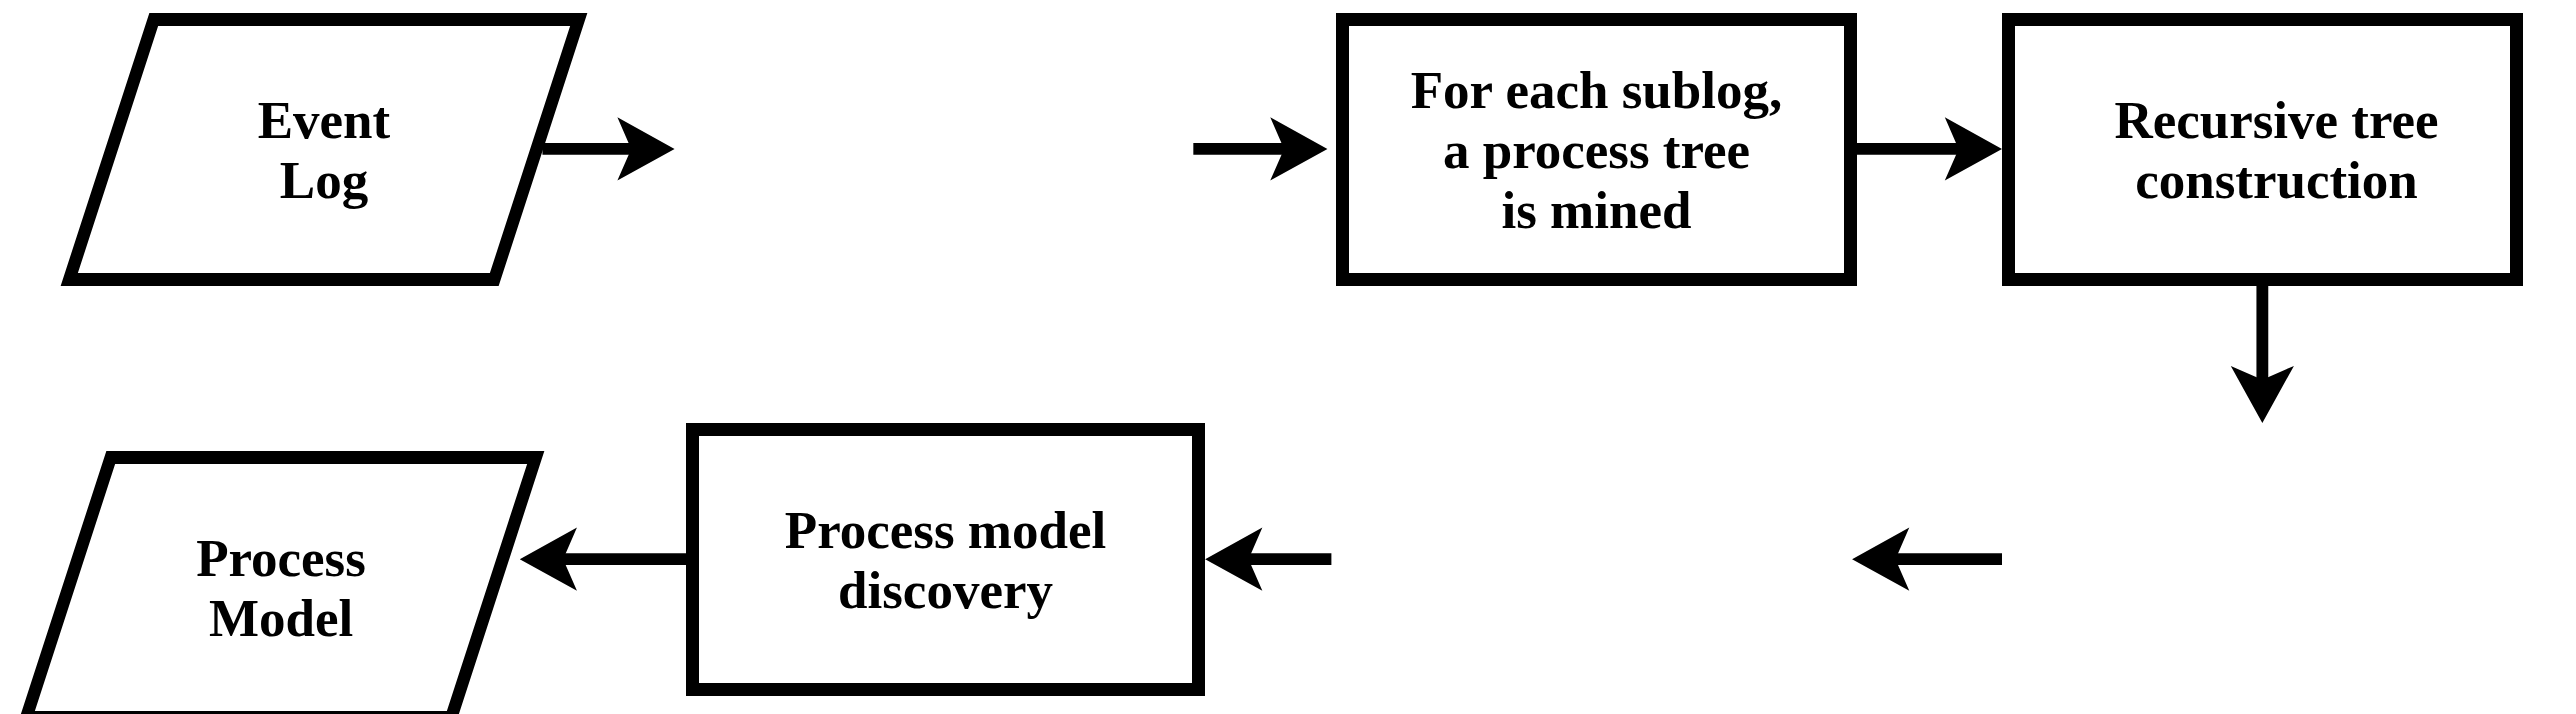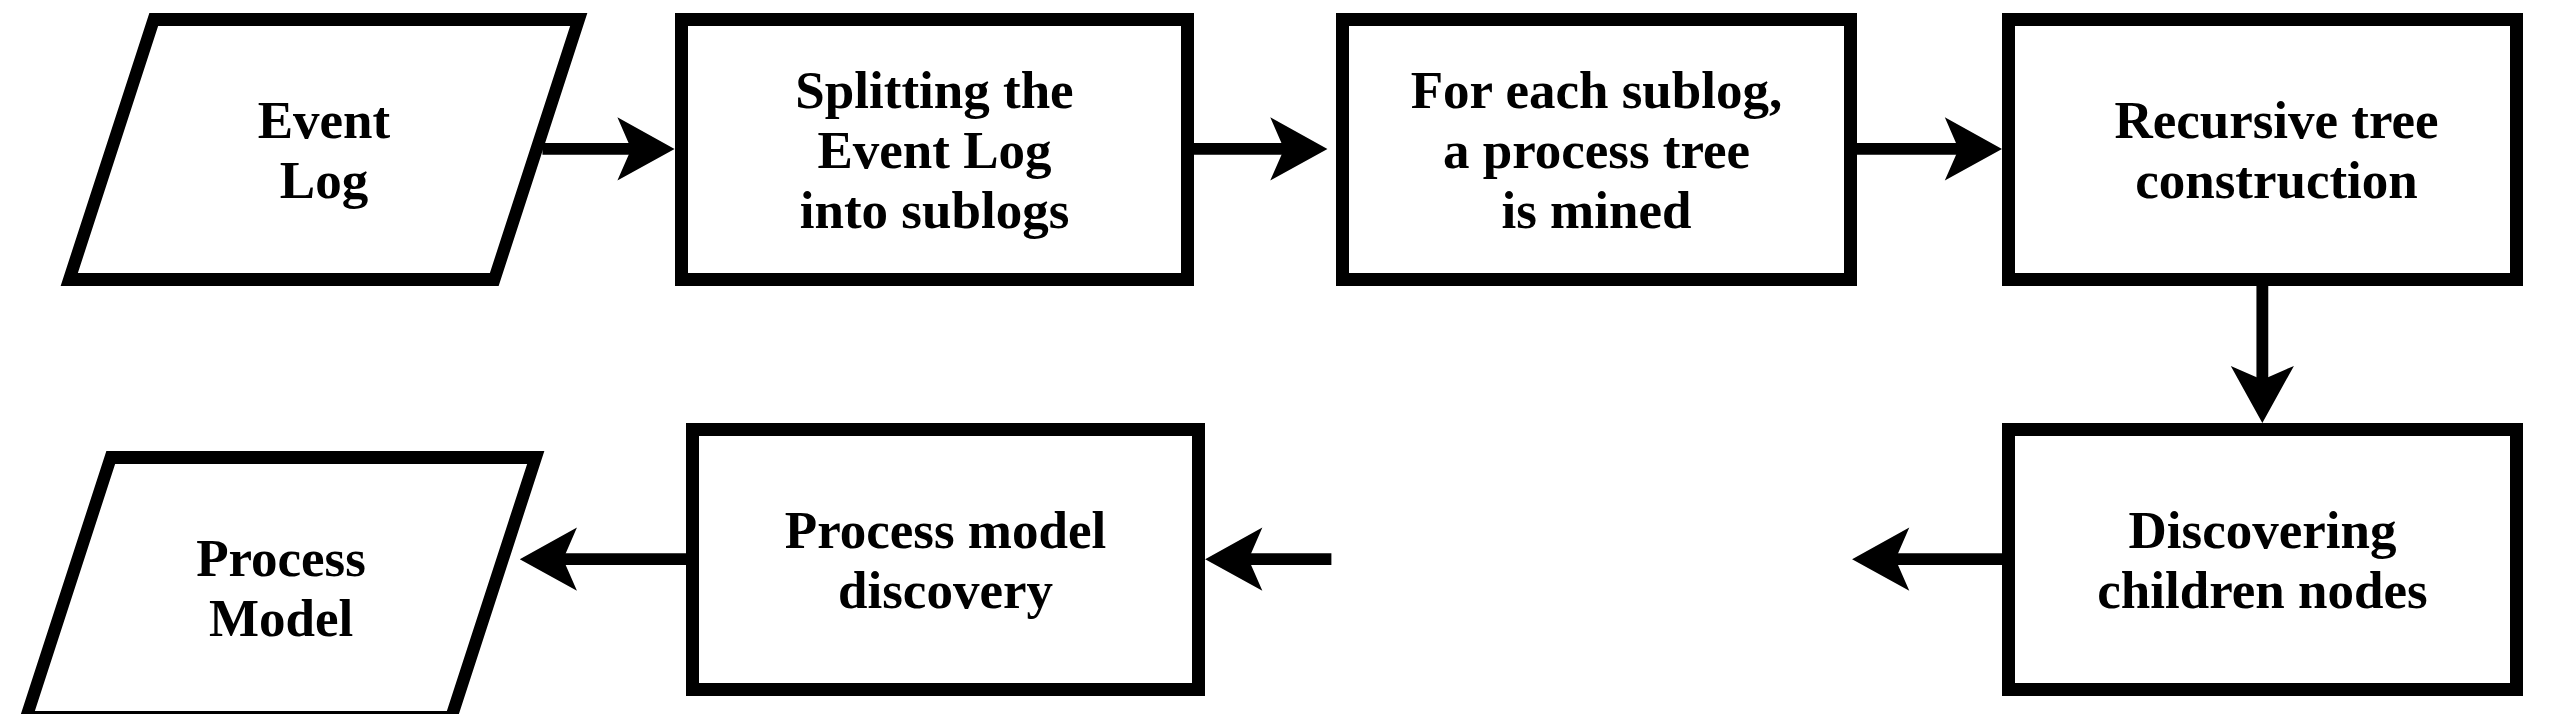--- a/index.html
+++ b/index.html
@@ -70,41 +70,32 @@
 <body>
 
 <div class="canvas">
 
   <div class="node para" style="left:105px; top:13px; width:438px; height:273px;">
     <div class="para-bg"></div>
     <div class="label">Event
 Log</div>
   </div>
 
-  <div class="node rect" style="left:675px; top:13px; width:519px; height:273px;">
-    <div class="label">Splitting the
-Event Log
-into sublogs</div>
-  </div>
 
   <div class="node rect" style="left:1327px; top:13px; width:521px; height:273px;margin-left:9px;">
     <div class="label">For each sublog,
 a process tree
 is mined</div>
   </div>
 
   <div class="node rect" style="left:2002px; top:13px; width:521px; height:273px;padding-left:28px;">
     <div class="label">Recursive tree
 construction</div>
   </div>
 
-  <div class="node rect" style="left:2002px; top:423px; width:521px; height:273px;">
-    <div class="label">Discovering
-children nodes</div>
-  </div>
 
 
   <div class="node rect" style="left:686px; top:423px; width:519px; height:273px;">
     <div class="label">Process model
 discovery</div>
   </div>
 
   <div class="node para" style="left:62px; top:423px; width:438px; height:273px;margin-top:28px;">
     <div class="para-bg"></div>
     <div class="label">Process

